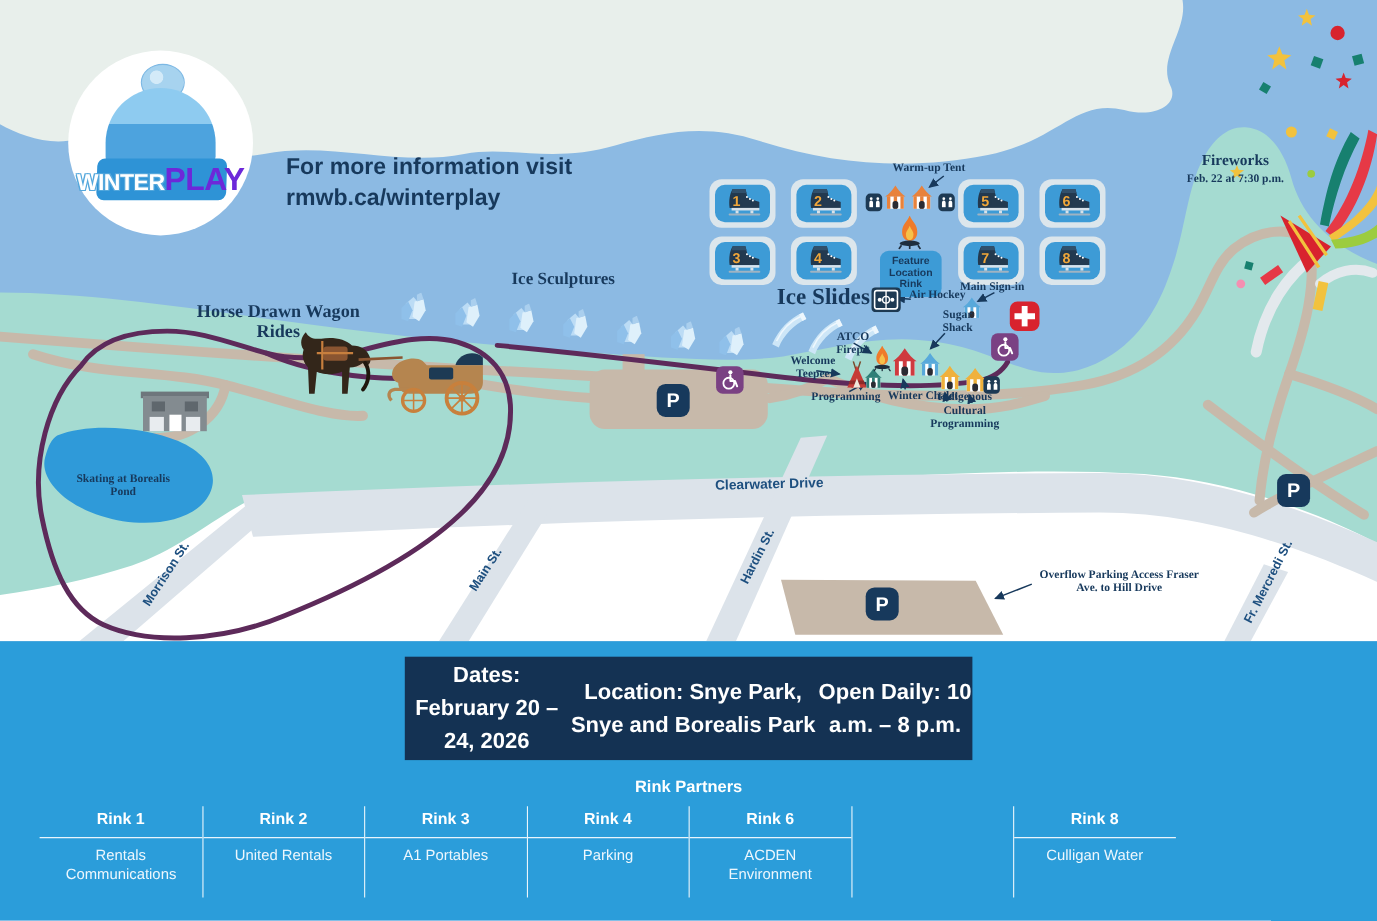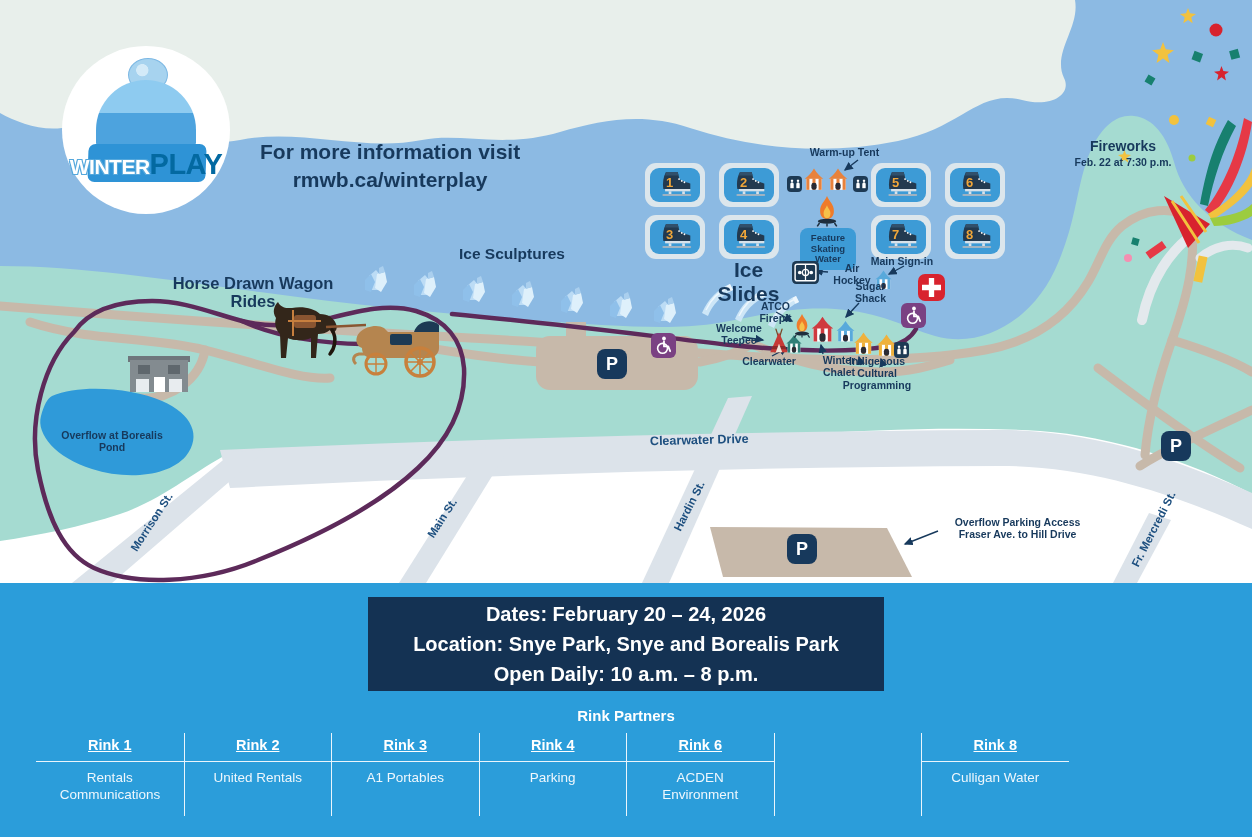--- a/index.html
+++ b/index.html
@@ -1,35 +1,35 @@
 <!DOCTYPE html>
 <html><head>
 <meta charset="utf-8">
 <style>
   html,body{margin:0;padding:0;background:#fff;}
   .poster{position:relative;width:1252px;height:837px;overflow:hidden;
           font-family:"Liberation Sans","DejaVu Sans",sans-serif;background:#8cbae3;}
   
   .map{position:absolute;left:0;top:0;width:1252px;height:583px;}
   .map svg.terrain{position:absolute;left:0;top:0;}
-  .lbl{position:absolute;color:#17395c;font-weight:700;font-size:10.5px;line-height:1.12;text-align:center;}
+  .lbl{position:absolute;color:#17395c;font-weight:700;font-size:10.5px;line-height:1.12;text-align:center;font-family:Liberation Serif, serif;}
   .street{position:absolute;color:#1d4f7f;font-weight:700;font-size:11.5px;white-space:nowrap;}
   
   .logo{position:absolute;left:62px;top:46px;width:168px;height:168px;border-radius:50%;background:#fff;}
   .pom{position:absolute;left:66px;top:12px;width:38px;height:32px;border-radius:50%;
        background:radial-gradient(circle at 35% 35%,#d3eaf8 18%,#a7d3ef 20%);border:1px solid #7cb8e4;}
   .dome{position:absolute;left:34px;top:34px;width:100px;height:72px;border-radius:52px 52px 10px 10px;
         background:linear-gradient(#8ecbf0 0 46%,#4da3de 46%);}
   .brim{position:absolute;left:26px;top:98px;width:118px;height:38px;border-radius:7px;
         background:#2e93d6;transform:skew(-2deg);}
   .logo-text{position:absolute;left:0;right:0;top:102px;text-align:center;white-space:nowrap;}
   .logo-text .w{font-size:21px;font-weight:800;color:#fff;letter-spacing:-.5px;
        text-shadow:-1px -1px 0 #55a8dc,1px -1px 0 #55a8dc,-1px 1px 0 #55a8dc,1px 1px 0 #55a8dc;}
-  .logo-text .p{font-size:29px;font-weight:800;color:#0369a1;letter-spacing:-.5px;margin-top:28px;}
-  .info{position:absolute;left:260px;top:138px;color:#17395c;font-weight:700;font-size:21px;line-height:1.35;text-align:center;}
+  .logo-text .p{font-size:29px;font-weight:800;color:#6d28d9;letter-spacing:-.5px;margin-top:28px;}
+  .info{position:absolute;left:260px;top:138px;color:#17395c;font-weight:700;font-size:21px;line-height:1.35;}
   
   .tile{position:absolute;width:60px;height:44px;background:#dce6ec;border-radius:11px;}
   .tile .ice{position:absolute;left:5px;top:5px;right:5px;bottom:5px;background:#3d9bd6;border-radius:9px;}
   .tile svg{position:absolute;left:12px;top:8px;}
   .tile .num{position:absolute;left:21px;top:12px;color:#f0a63a;font-weight:800;font-size:13px;
              text-shadow:0 0 2px #1d3344;}
   
   .pk{position:absolute;width:30px;height:30px;background:#17395c;border-radius:8px;color:#fff;
       font-weight:800;font-size:18px;display:flex;align-items:center;justify-content:center;}
   .fa{position:absolute;width:27px;height:27px;background:#d8232e;border-radius:7px;}
@@ -39,28 +39,28 @@
       display:flex;align-items:center;justify-content:center;}
   .wc{position:absolute;width:15px;height:16px;background:#1d3a54;border-radius:4px;
       display:flex;align-items:center;justify-content:center;}
   .tentbox{position:absolute;}
   .badge{position:absolute;left:800px;top:228px;width:56px;height:42px;background:#3d9bd6;border-radius:8px;
          color:#17395c;font-weight:800;font-size:9.5px;line-height:1.15;display:flex;align-items:center;
          justify-content:center;text-align:center;}
   
   .footer{position:absolute;left:0;top:583px;width:1252px;height:254px;background:#2b9dda;color:#fff;}
   .ebox{position:absolute;left:368px;top:14px;width:516px;height:94px;background:#143253;
-        display:flex;flex-direction:column;align-items:center;justify-content:center;
+        display:flex;align-items:center;justify-content:center;
         font-weight:800;font-size:20px;line-height:30px;text-align:center;}
   .ptitle{position:absolute;left:0;top:124px;width:100%;text-align:center;font-weight:800;font-size:15px;}
   .ptable{position:absolute;left:36px;top:150px;width:1180px;display:grid;grid-template-columns:repeat(8,1fr);}
   .pcol{border-left:1.5px solid rgba(255,255,255,.9);}
   .pcol:first-child{border-left:none;}
   .phead{font-weight:800;font-size:14.5px;text-align:center;padding:4px 4px 8px;
-         border-bottom:1.5px solid rgba(255,255,255,.9);text-decoration:underline;}
+         border-bottom:1.5px solid rgba(255,255,255,.9);}
   .pname{font-size:13.5px;text-align:center;padding:8px 4px 12px;line-height:1.25;color:#eef7fd;
          max-width:100px;margin:0 auto;}
 </style>
 </head>
 <body>
 
 <div class="poster">
 
   <div class="map">
     <svg class="terrain" width="1252" height="583" viewBox="0 0 1252 583">
@@ -365,21 +365,21 @@
         </svg></div>
     <div class="wc" style="left:853px;top:176px">
         <svg width="12" height="12" viewBox="0 0 20 18">
           <use href="#sym-person" x="1" y="1" width="8" height="16"></use>
           <use href="#sym-person" x="11" y="1" width="8" height="16"></use>
         </svg>
       </div>
     <div class="tentbox" style="left:815px;top:196px"><svg width="24" height="31" viewBox="0 0 20 27">
           <use href="#sym-flame"></use>
         </svg></div>
-    <div class="badge">Feature Skating Water</div>
+    <div class="badge">Feature Location Rink</div>
 
     <div class="tentbox" style="left:874px;top:270px;color:#58a9db"><svg width="19" height="21" viewBox="0 0 20 22">
           <use href="#sym-tent"></use>
         </svg></div>
     <div class="fa" style="left:918px;top:274px">
         <span class="cross"></span>
       </div>
     <div class="ac" style="left:901px;top:303px">
         <svg width="19" height="19" viewBox="0 0 20 20">
           <use href="#sym-wheel"></use>
@@ -429,26 +429,26 @@
 
     <div class="lbl" style="left:158px;top:274px;width:190px;font-size:16.5px">Horse Drawn Wagon Rides</div>
     <div class="lbl" style="left:452px;top:245px;width:120px;font-size:15.5px">Ice Sculptures</div>
     <div class="lbl" style="left:706px;top:258px;width:85px;font-size:21px">Ice Slides</div>
     <div class="lbl" style="left:826px;top:263px;width:52px">Air Hockey</div>
     <div class="lbl" style="left:797px;top:147px;width:95px">Warm-up Tent</div>
     <div class="lbl" style="left:866px;top:256px;width:72px">Main Sign-in</div>
     <div class="lbl" style="left:843px;top:281px;width:55px">Sugar Shack</div>
     <div class="lbl" style="left:748px;top:301px;width:55px">ATCO Firepit</div>
     <div class="lbl" style="left:710px;top:323px;width:58px">Welcome Teepee</div>
-    <div class="lbl" style="left:734px;top:356px;width:70px">Clearwater</div>
+    <div class="lbl" style="left:734px;top:356px;width:70px">Programming</div>
     <div class="lbl" style="left:806px;top:355px;width:66px">Winter Chalet</div>
     <div class="lbl" style="left:836px;top:356px;width:82px">Indigenous Cultural Programming</div>
     <div class="lbl" style="left:1068px;top:139px;width:110px;font-size:14px">Fireworks</div>
     <div class="lbl" style="left:1063px;top:157px;width:120px">Feb. 22 at 7:30 p.m.</div>
-    <div class="lbl" style="left:58px;top:430px;width:108px">Overflow at Borealis Pond</div>
+    <div class="lbl" style="left:58px;top:430px;width:108px">Skating at Borealis Pond</div>
     <div class="lbl" style="left:940px;top:517px;width:155px">Overflow Parking Access Fraser Ave. to Hill Drive</div>
 
     <div class="street" style="left:650px;top:433px;font-size:12.5px;transform:rotate(-1.5deg)">Clearwater Drive</div>
     <div class="street" style="left:118px;top:516px;transform:rotate(-57deg)">Morrison St.</div>
     <div class="street" style="left:420px;top:512px;transform:rotate(-57deg)">Main St.</div>
     <div class="street" style="left:662px;top:500px;transform:rotate(-63deg)">Hardin St.</div>
     <div class="street" style="left:1112px;top:523px;transform:rotate(-63deg)">Fr. Mercredi St.</div>
   </div>
 
   <div class="footer">

